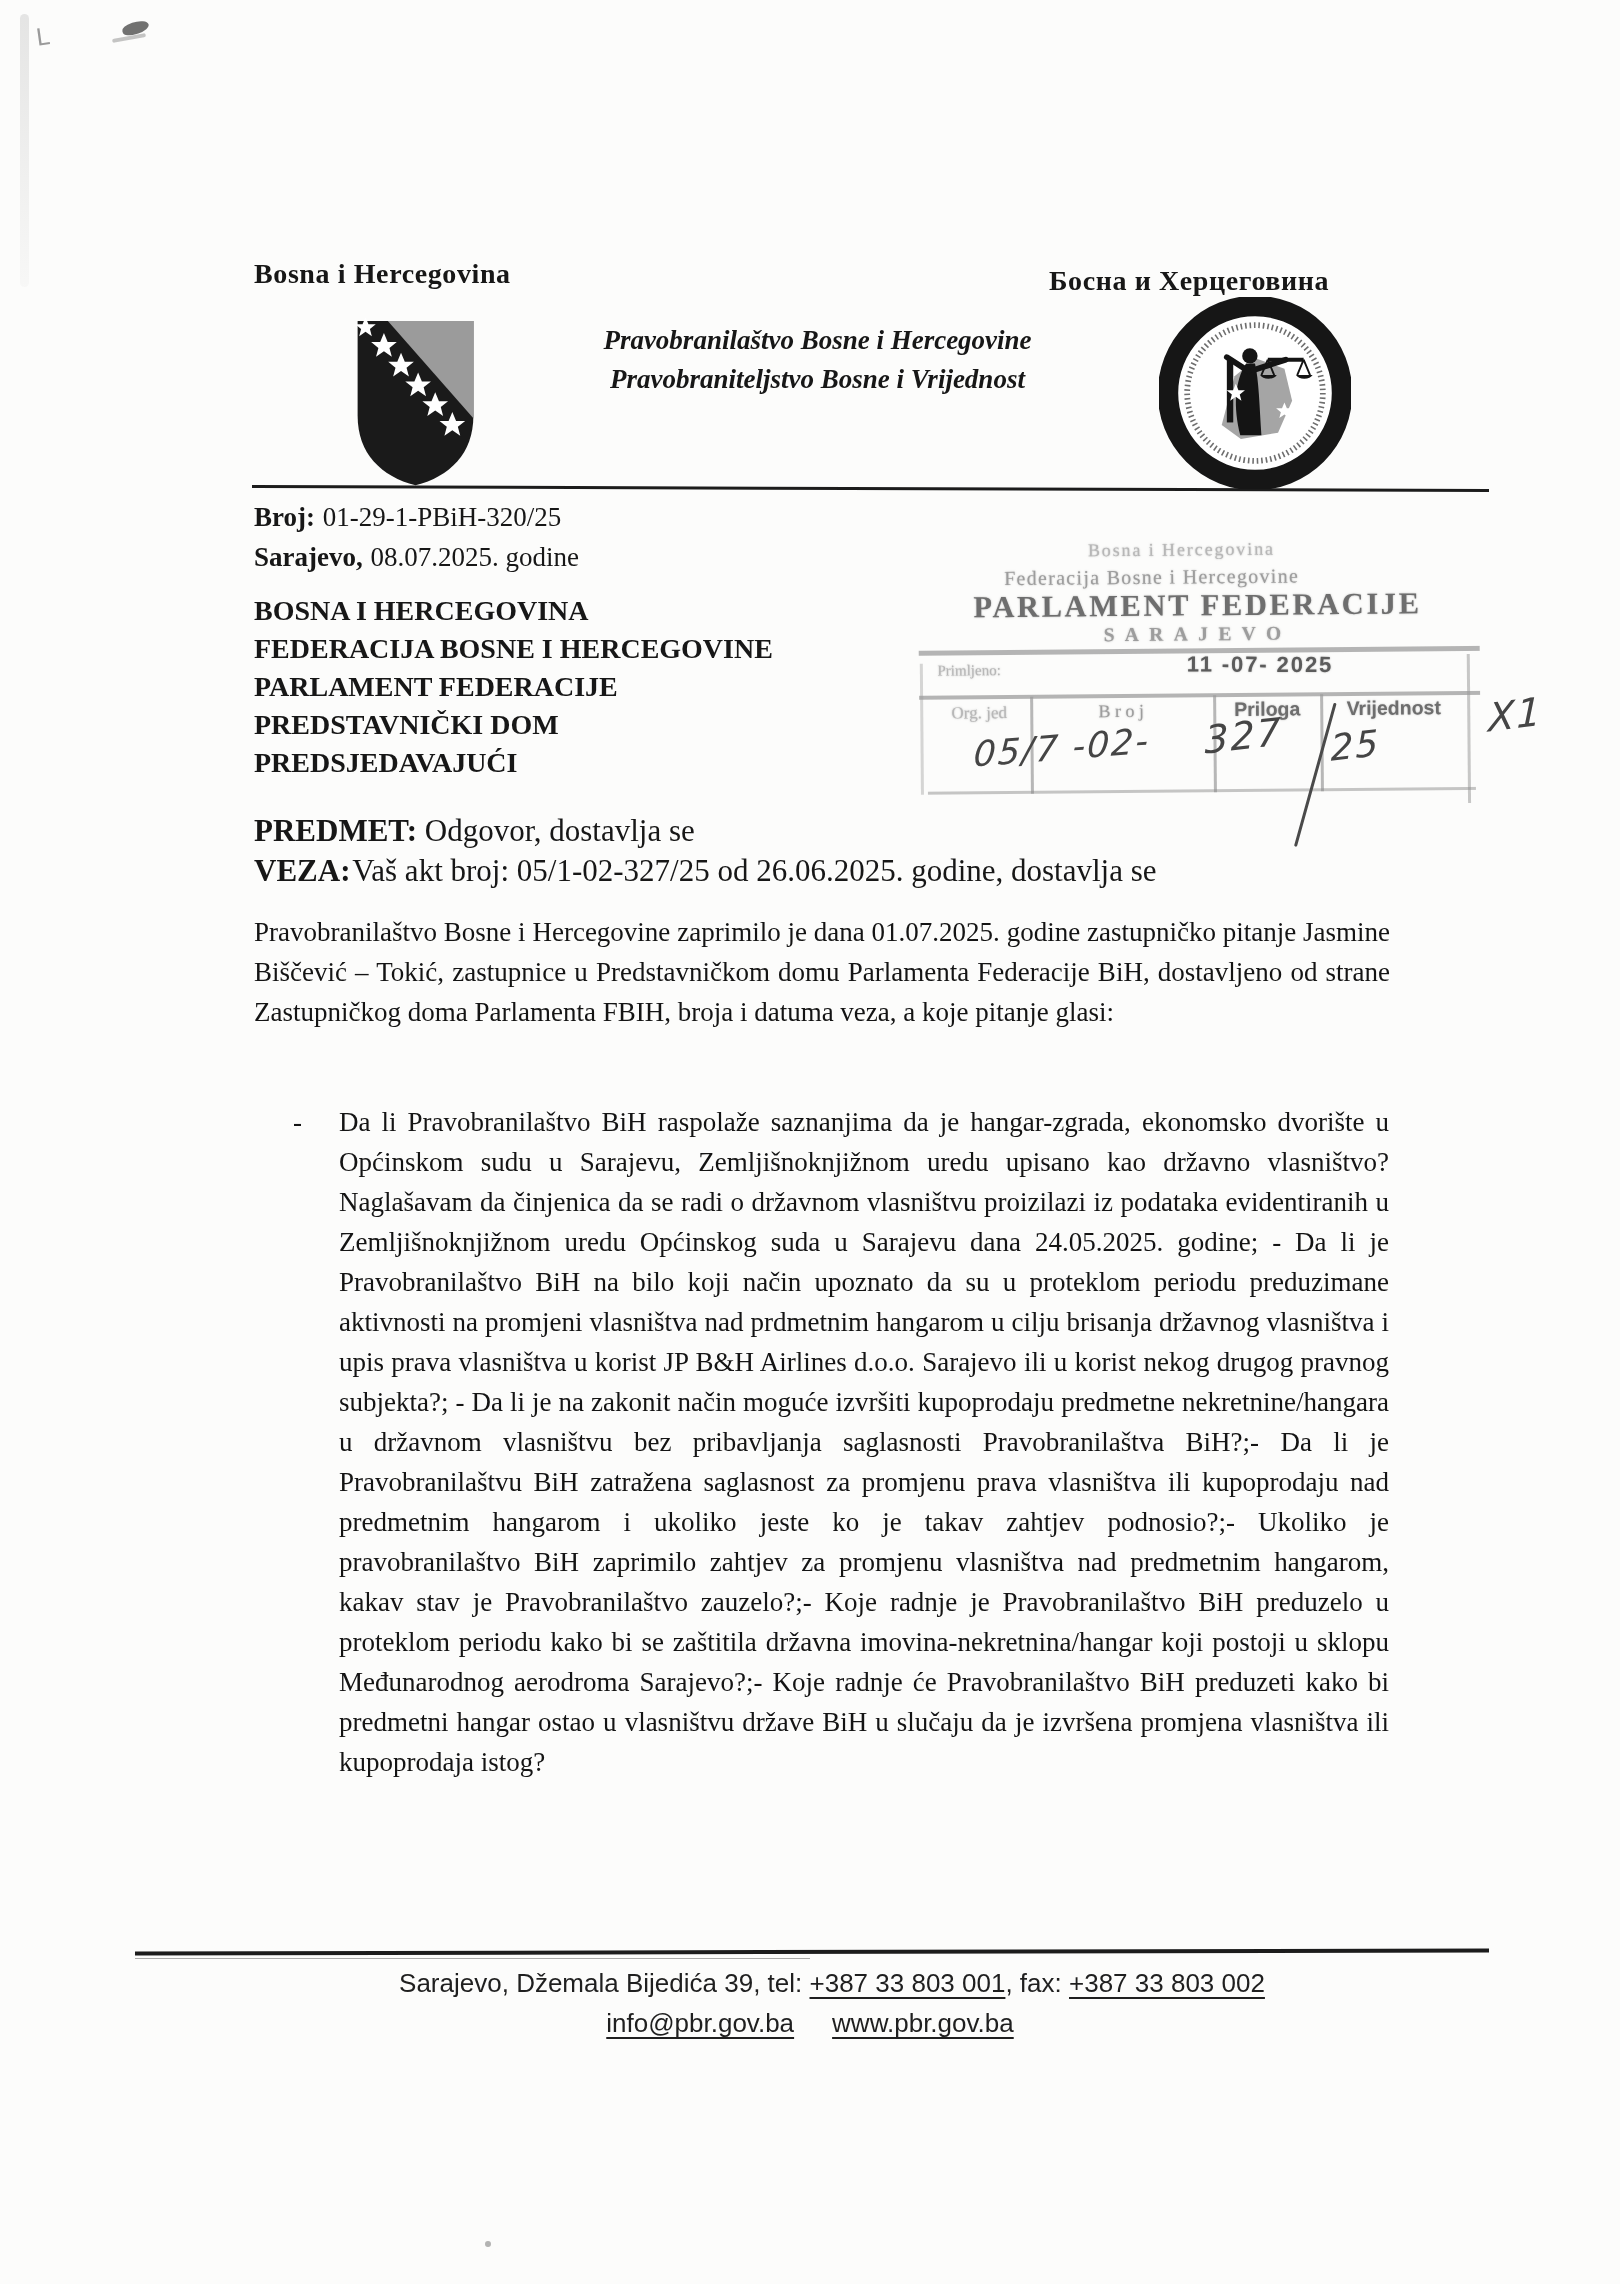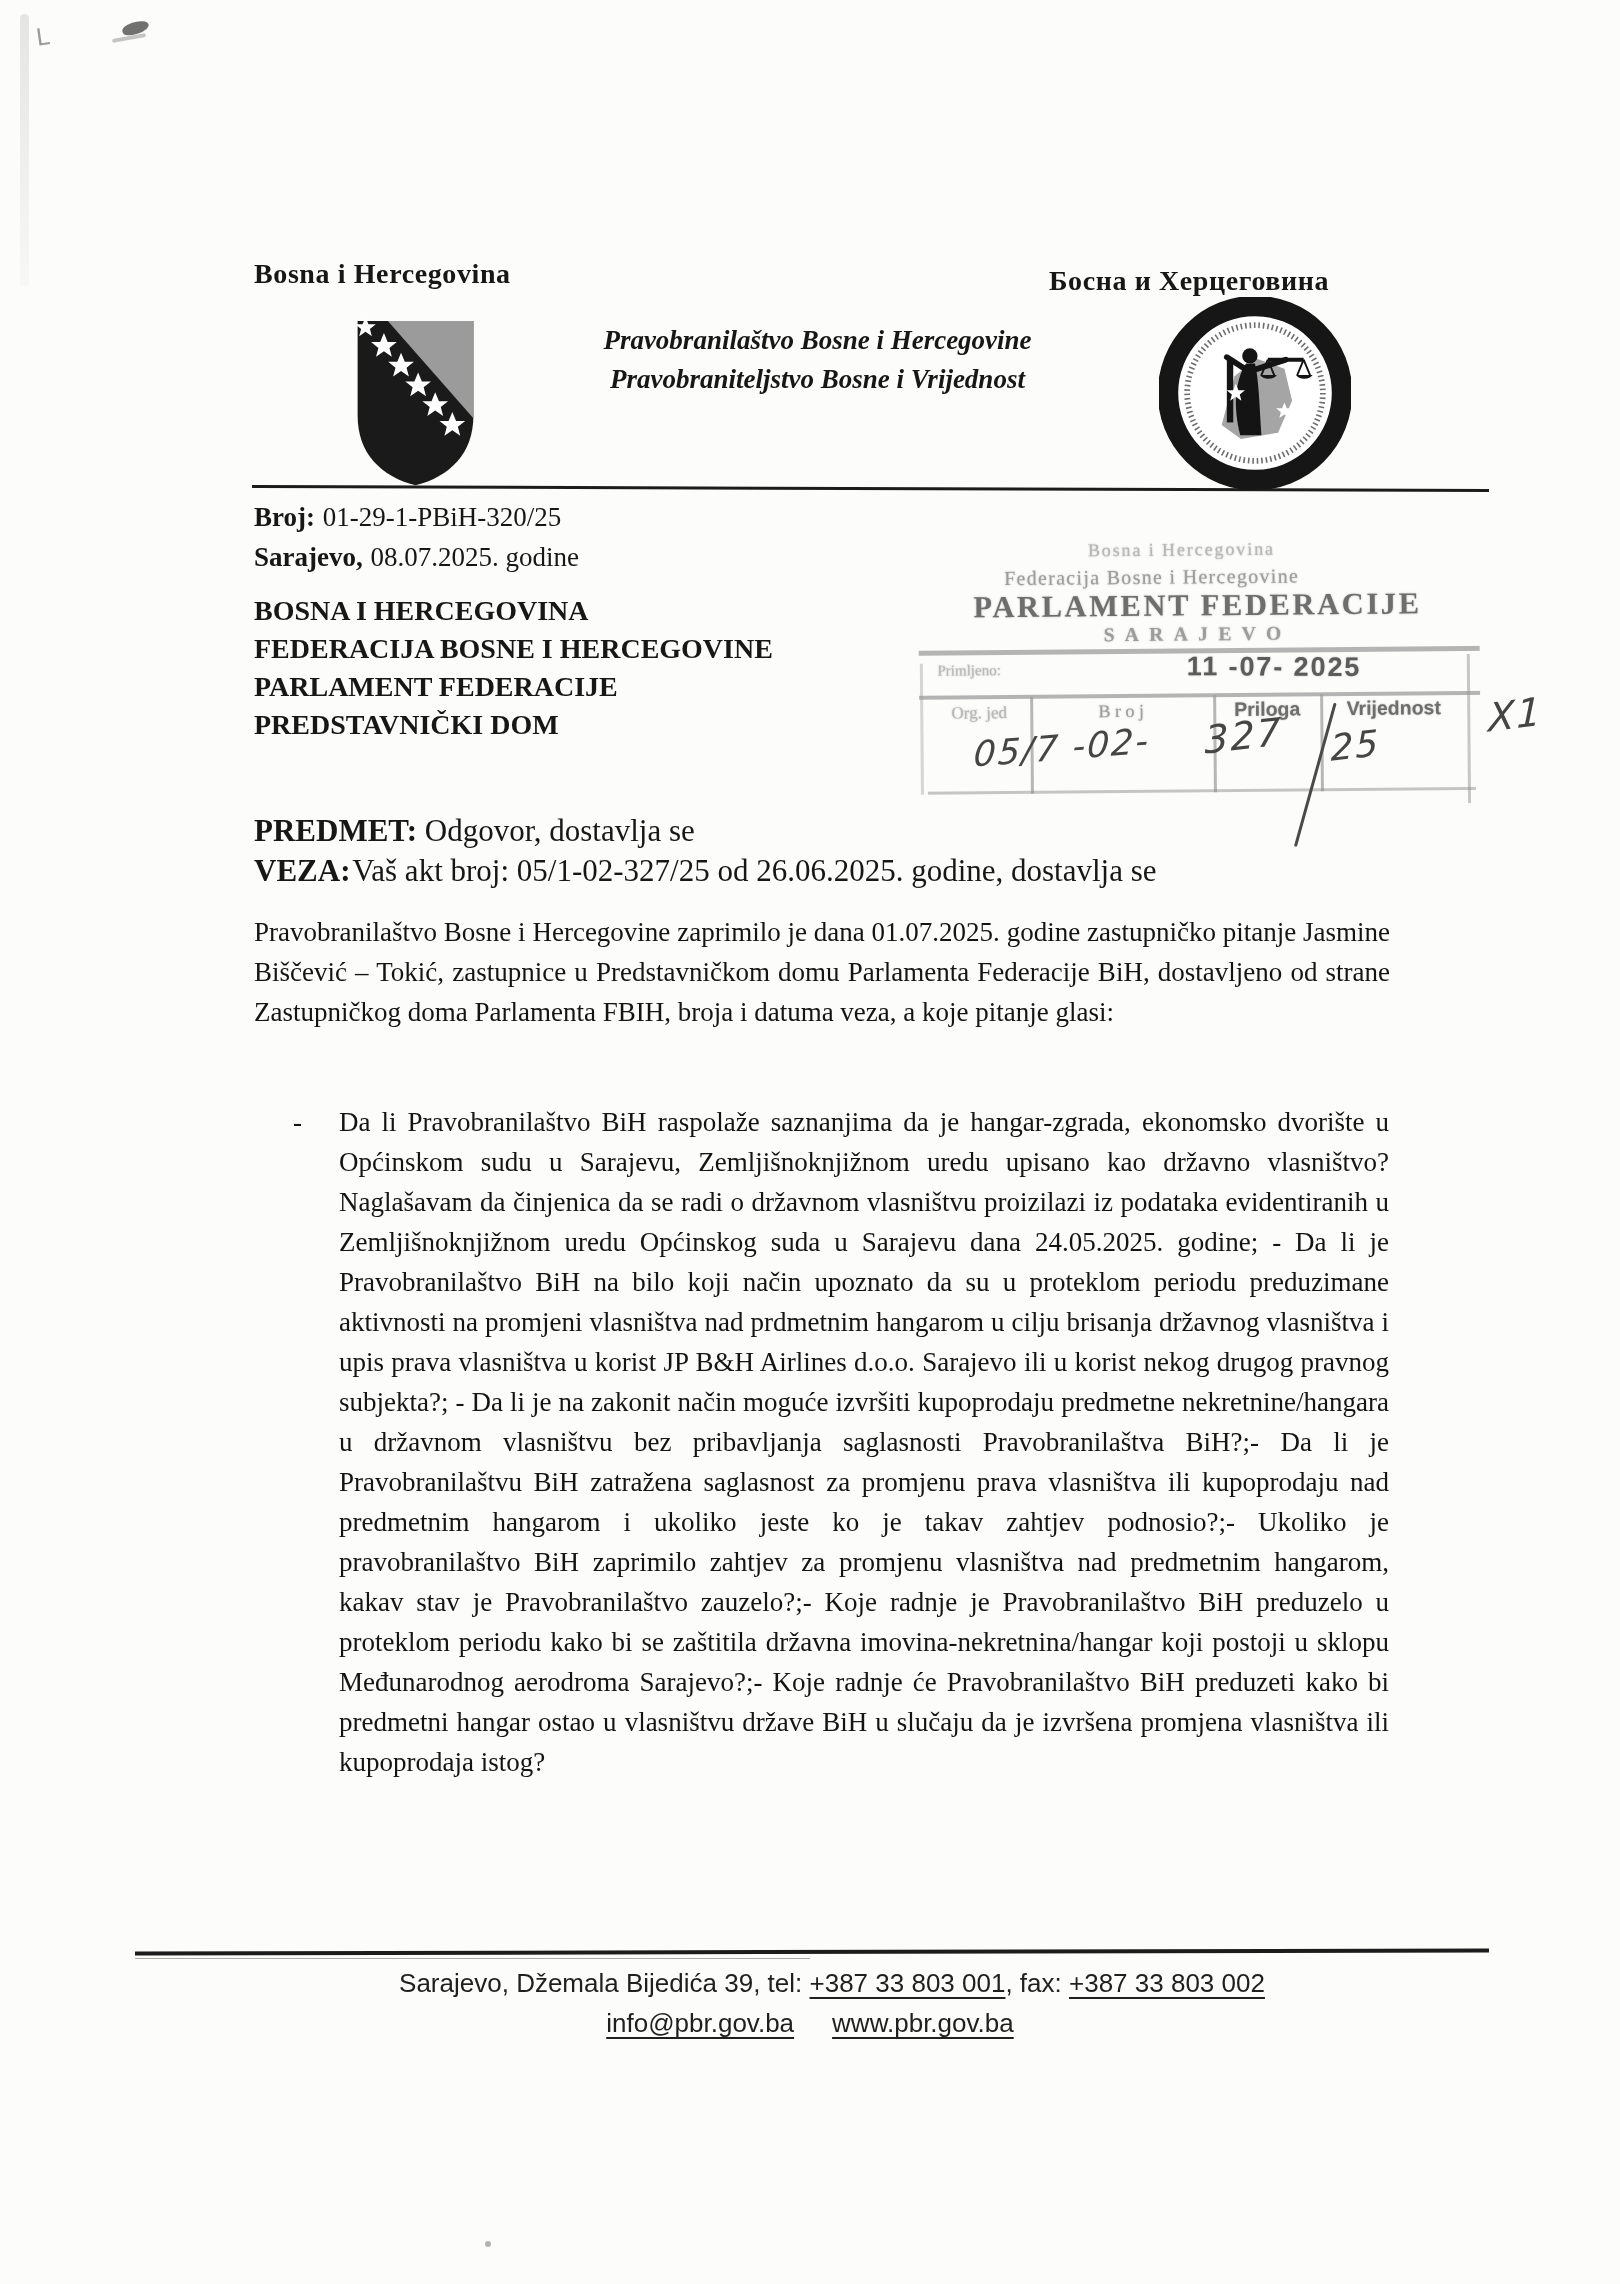--- a/index.html
+++ b/index.html
@@ -119,32 +119,33 @@
   </div>
   <div class="abs ref-line" style="left:254px; top:537px;">
     <span class="b">Sarajevo,</span><span class="val">08.07.2025. godine</span>
   </div>
 
   <div class="abs" style="left:254px; top:592px;">
     <div class="rcp">BOSNA I HERCEGOVINA</div>
     <div class="rcp">FEDERACIJA BOSNE I HERCEGOVINE</div>
     <div class="rcp">PARLAMENT FEDERACIJE</div>
     <div class="rcp">PREDSTAVNIČKI DOM</div>
+    <div class="rcp">PREDSJEDAVAJUĆI</div>
   </div>
 
   <div class="abs" id="stamp">
     <div class="st st-faint" style="left:180px; top:7.8px; font-size:18px; letter-spacing:1.9px;">Bosna i Hercegovina</div>
     <div class="st st-mid" style="left:96px; top:34px; font-size:20px; letter-spacing:1.3px;">Federacija Bosne i Hercegovine</div>
     <div class="st st-dark b" style="left:65px; top:57px; font-size:30.5px; letter-spacing:2.6px;">PARLAMENT FEDERACIJE</div>
     <div class="st st-mid b" style="left:195px; top:92px; font-size:19.5px; letter-spacing:10.4px;">SARAJEVO</div>
 
     <div class="st-line" style="left:10.4px; top:117px; width:561px; height:5.2px;"></div>
 
     <div class="st st-faint" style="left:28.6px; top:129px; font-size:15px;text-align:right;">Primljeno:</div>
-    <div class="st" style="left:278px; top:121px; font-size:27px; font-weight:700; letter-spacing:1.9px; color:#5c5c5c; font-family:'Liberation Sans',sans-serif; transform:rotate(0.8deg);">11 -07- 2025</div>
+    <div class="st" style="left:278px; top:121px; font-size:22px; font-weight:700; letter-spacing:1.9px; color:#5c5c5c; font-family:'Liberation Sans',sans-serif; transform:rotate(0.8deg);">11 -07- 2025</div>
 
     <div class="st-line" style="left:10.4px; top:162px; width:561px; height:3.9px;"></div>
 
     <div class="st st-faint" style="left:19.5px; top:170px; width:101px; text-align:center; font-size:17px;">Org. jed</div>
     <div class="st st-mid" style="left:121px; top:169px; width:182px; text-align:center; font-size:18px;">B r o j</div>
     <div class="st st-dark b" style="left:304px; top:167px; width:108px; text-align:center; font-size:19.5px; font-family:'Liberation Sans',sans-serif;">Priloga</div>
     <div class="st st-dark b" style="left:411px; top:167px; width:147px; text-align:center; font-size:19.5px; font-family:'Liberation Sans',sans-serif;">Vrijednost</div>
 
     <div class="st-vline" style="left:11px; top:130px; height:131px; opacity:.4;"></div>
     <div class="st-vline" style="left:121px; top:164px; height:97px;"></div>

